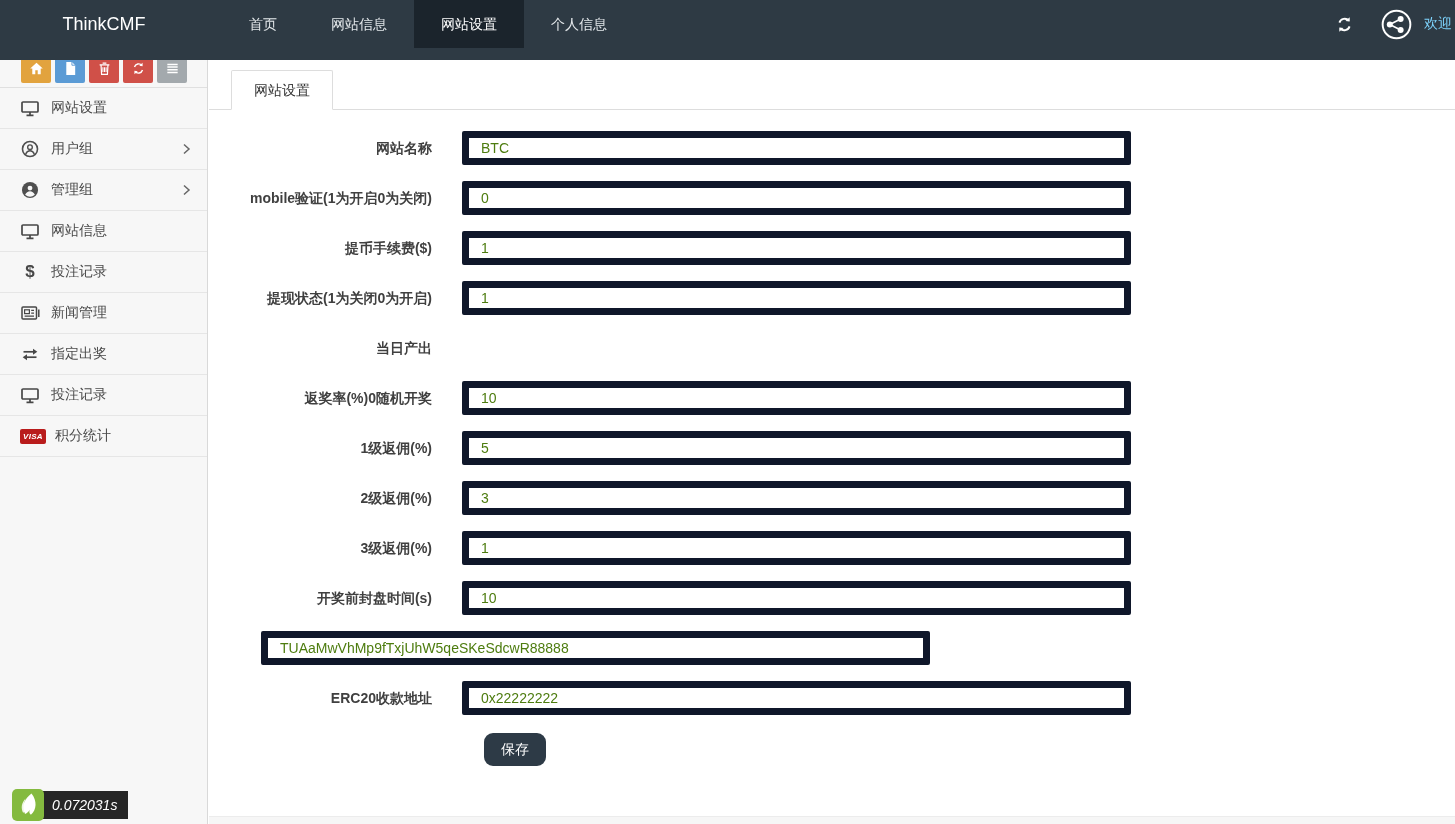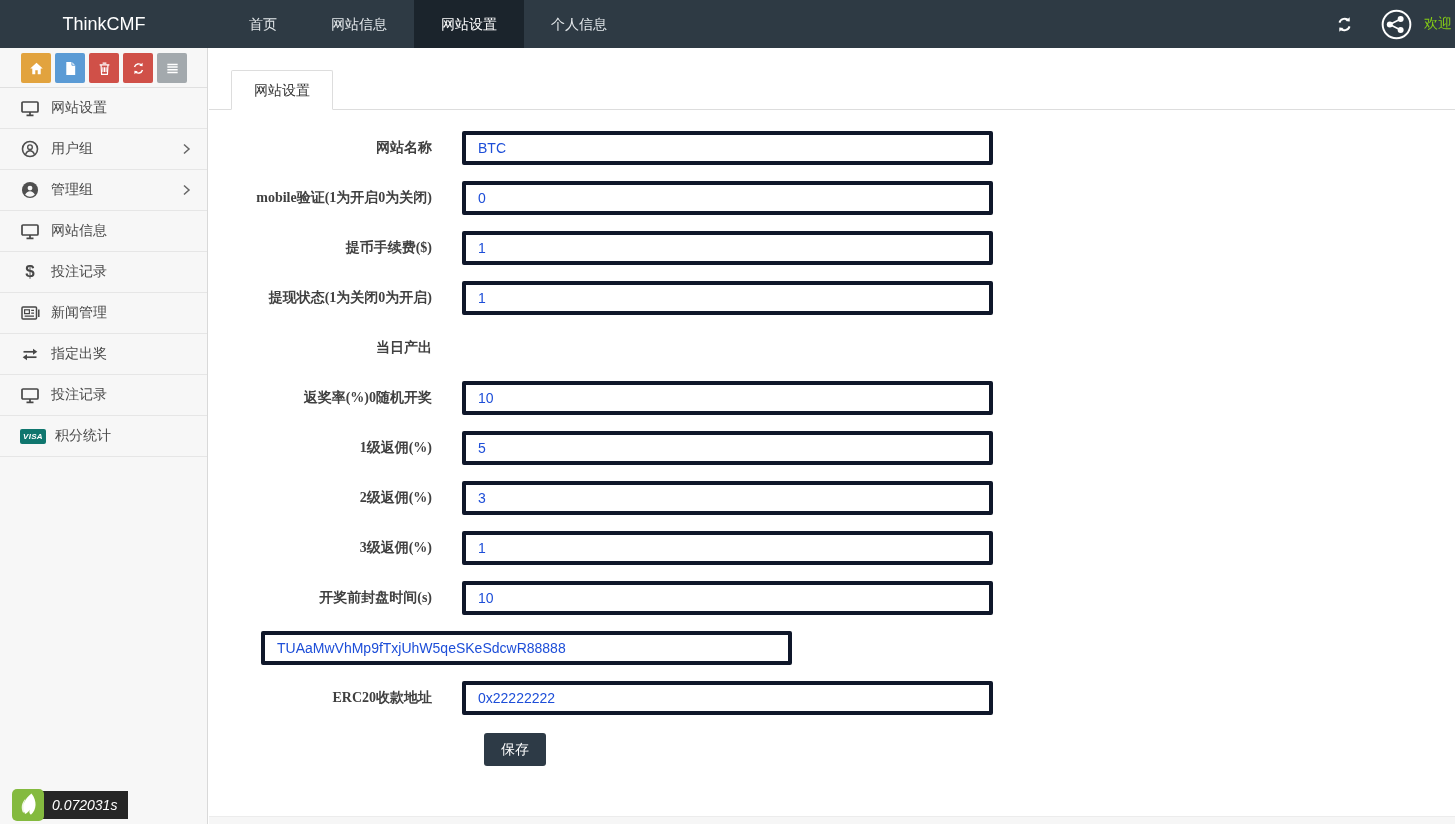--- a/index.html
+++ b/index.html
@@ -1,74 +1,74 @@
 <!DOCTYPE html>
 <html><head>
 <meta charset="utf-8">
 <style>
   * { margin:0; padding:0; box-sizing:border-box; }
   html,body { width:1455px; height:824px; overflow:hidden; background:#fff;
     font-family:"Liberation Sans","DejaVu Sans",sans-serif; }
 
   
-  .topbar { position:fixed; top:0; left:0; width:1455px; height:48px;
+  .topbar { position:fixed; top:0; left:0; width:1455px; height:60px;
     background:#2e3a44; z-index:50; overflow:hidden; }
   .brand { position:absolute; left:0; top:0; width:208px; height:48px;
     line-height:48px; text-align:center; color:#fff; font-size:18px; }
   .topnav { position:absolute; left:222px; top:0; height:48px; display:flex; }
   .topnav .nav-item { height:48px; line-height:48px; padding:0 27px;
     color:#e4e8eb; font-size:14px; cursor:pointer; }
   .topnav .nav-item.active { background:#1b242c; color:#fff; }
   .topbar-right { position:absolute; left:1335px; top:0; height:48px;
     display:flex; align-items:center; white-space:nowrap; }
   .tb-icon { display:inline-flex; align-items:center; justify-content:center; cursor:pointer; }
-  .welcome { color:#84cc16; font-size:14px; margin-left:12px; }
+  .welcome { color:#7dd3fc; font-size:14px; margin-left:12px; }
 
   
   .sidebar { position:fixed; top:48px; left:0; width:208px; bottom:0;
     background:#f7f7f7; border-right:1px solid #d9d9d9; z-index:40; }
   .side-toolbar { padding:5px 0 4px 21px; border-bottom:1px solid #e0e0e0; display:flex; }
   .tool-btn { width:30px; height:30px; margin-right:4px; border:none; border-radius:2px;
     display:inline-flex; align-items:center; justify-content:center; cursor:pointer; }
   .tool-btn.home   { background:#e2a33e; }
   .tool-btn.file   { background:#5b9bd5; }
   .tool-btn.trash  { background:#d05048; }
   .tool-btn.recycle{ background:#d05048; }
   .tool-btn.list   { background:#a3a9ad; }
   .menu { list-style:none; }
   .menu li { height:41px; display:flex; align-items:center; padding:0 14px 0 20px;
     border-bottom:1px solid #e6e6e6; cursor:pointer; position:relative; }
   .menu .mi-icon { width:20px; display:inline-flex; justify-content:center; margin-right:11px; }
   .menu .mi-label { font-size:14px; color:#4a4a4a; }
   .menu .chev { position:absolute; right:16px; display:inline-flex; }
   .dollar-glyph { font-size:17px; font-weight:bold; color:#474747; line-height:16px; }
-  .visa-badge { background:#0f766e; color:#fff; font-size:8px; font-weight:bold;
+  .visa-badge { background:#b91c1c; color:#fff; font-size:8px; font-weight:bold;
     font-style:italic; border-radius:2px; padding:3px 3px; letter-spacing:.3px;text-align:right; }
 
   .side-footer { position:absolute; left:12px; bottom:3px; display:flex; align-items:flex-start; }
   .leaf-logo { width:32px; height:32px; position:relative; z-index:2; }
   .exec-badge { background:#262626; color:#fff; font-size:14px; line-height:28px;
     height:28px; padding:0 11px 0 13px; margin:2px 0 0 -5px; position:relative; z-index:1;font-style:italic; }
 
   
   .content { position:absolute; left:209px; top:48px; width:1246px; height:776px;
     background:#fff; }
   .tabbar { margin-top:22px; padding-left:22px; border-bottom:1px solid #ddd; height:40px; }
   .tab { display:inline-block; background:#fff; border:1px solid #ddd; border-bottom:1px solid #fff;
     margin-bottom:-1px; height:40px; line-height:39px; padding:0 22px; font-size:14px;
     color:#333; border-radius:2px 2px 0 0; cursor:pointer; }
   .form { margin-top:21px; padding-left:22px; }
   .form-row { display:flex; margin-bottom:16px; }
   .form-label { width:201px; text-align:right; font-size:14px; font-weight:bold;
-    color:#404040; line-height:34px;font-family:Liberation Serif, serif; }
-  .form-input { margin-left:30px; width:531px; height:34px; border:4px solid #0f172a;
-    border-radius:2px; padding:0 12px; font-size:14px; color:#1d4ed8;
+    color:#404040; line-height:34px; }
+  .form-input { margin-left:30px; width:669px; height:34px; border:7px solid #0f172a;
+    border-radius:2px; padding:0 12px; font-size:14px; color:#4d7c0f;
     font-family:"Liberation Sans","DejaVu Sans",sans-serif; background:#fff; }
   .save-row { margin-top:18px; padding-left:253px; }
-  .save-btn { background:#2d3a46; color:#fff; border:none; border-radius:3px;
+  .save-btn { background:#2d3a46; color:#fff; border:none; border-radius:9px;
     height:33px; padding:0 17px; font-size:14px; cursor:pointer;
     font-family:"Liberation Sans","DejaVu Sans",sans-serif; }
   .content-bottom-strip { position:absolute; bottom:0; left:0; width:100%; height:8px;
     background:#f6f6f6; border-top:1px solid #ececec; }
 </style>
 </head>
 <body>
 
 <div class="topbar">
   <div class="brand">ThinkCMF</div>

